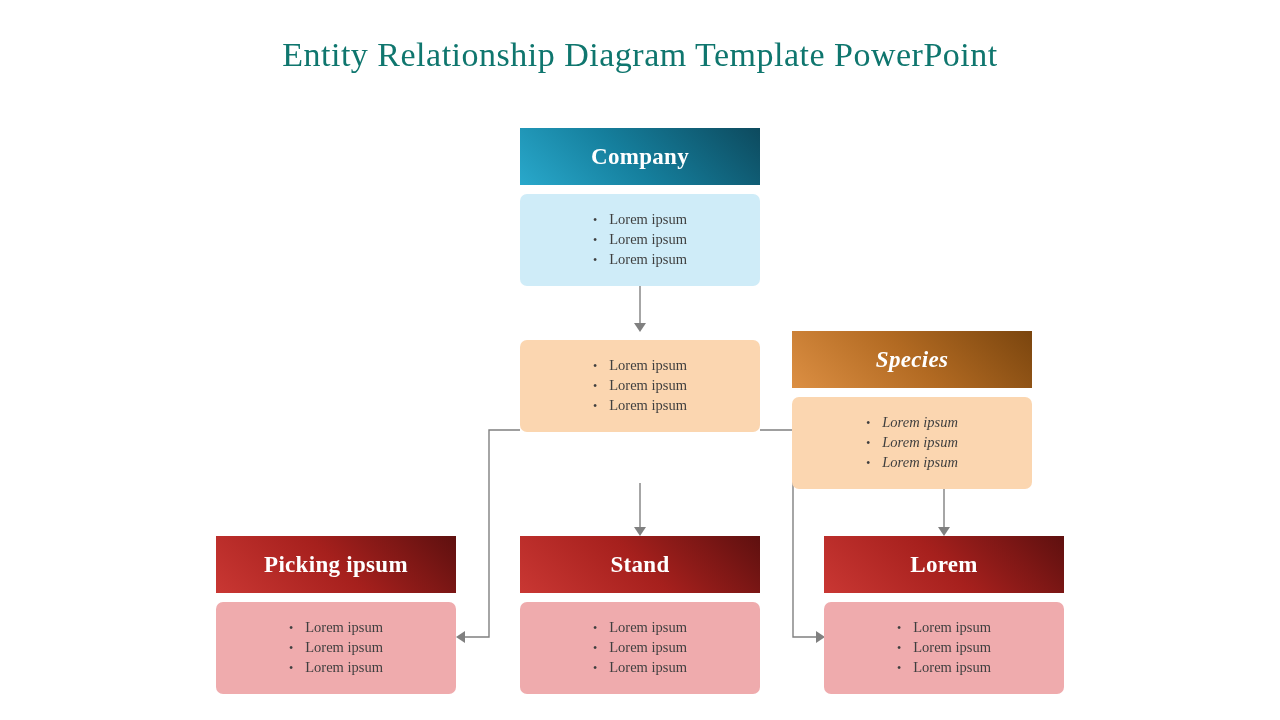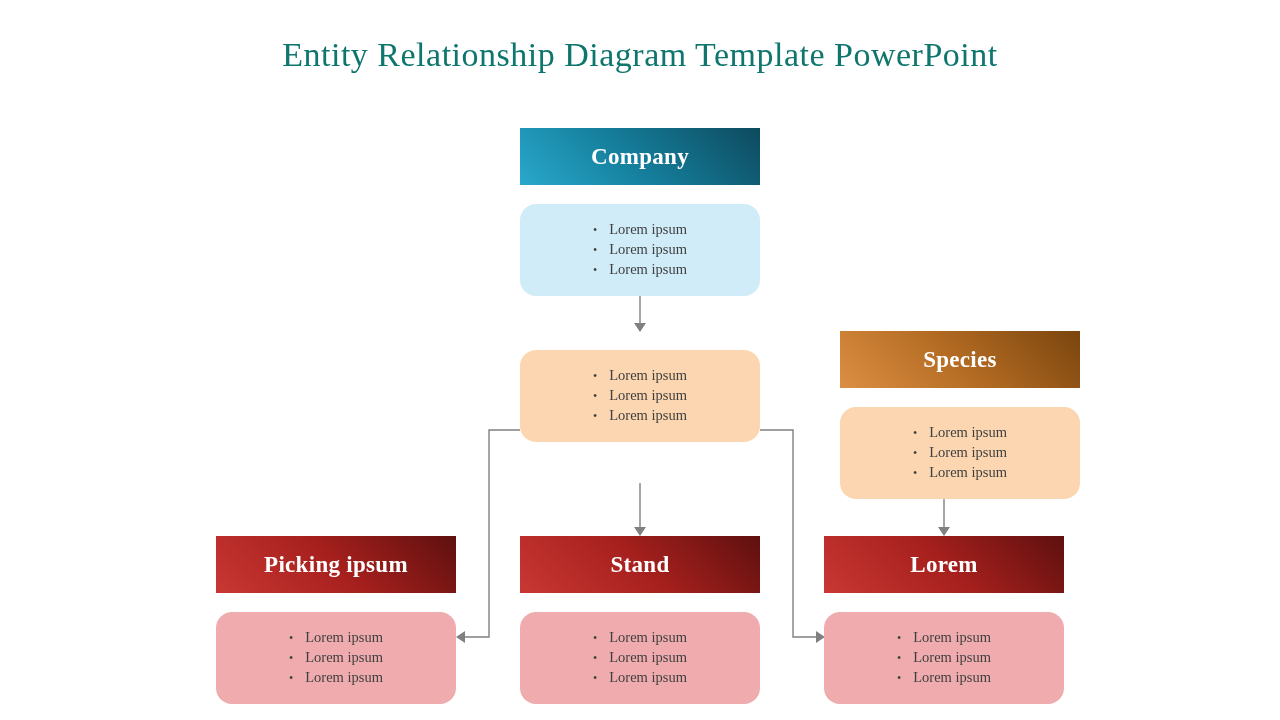--- a/index.html
+++ b/index.html
@@ -46,23 +46,23 @@
     display: flex;
     align-items: center;
     justify-content: center;
     color: #ffffff;
     font-weight: bold;
     font-size: 23px;
     font-family: "Liberation Serif", serif;
     letter-spacing: 0.3px;
   }
   .box-body {
-    margin-top: 19px;
+    margin-top: 9px;
     height: 92px;
-    border-radius: 16px;
+    border-radius: 7px;
     display: flex;
     align-items: center;
     justify-content: center;
   }
   .bullet-list {
     list-style: none;
     margin: 0;
     padding: 0;
   }
   .bullet-list li {
@@ -81,21 +81,21 @@
   }
   .theme-teal .box-header   { background: linear-gradient(45deg, #29a8cb 0%, #157f9d 45%, #0d4a5e 100%); }
   .theme-teal .box-body     { background: #cfecf8; }
   .theme-orange .box-header { background: linear-gradient(45deg, #dc8f43 0%, #b26a22 50%, #7a450e 100%); }
   .theme-orange .box-body   { background: #fbd6b0; }
   .theme-red .box-header    { background: linear-gradient(45deg, #c93733 0%, #a6201d 50%, #5e100f 100%); }
   .theme-red .box-body      { background: #efabad; }
 
   .pos-company       { left: 520px; top: 128px; }
   .pos-orchard       { left: 520px; top: 331px; }
-  .pos-species       { left: 840px; top: 331px; }
+  .pos-species       { left: 792px; top: 331px; font-style: italic; }
   .pos-picking-robot { left: 216px; top: 536px; }
   .pos-stand         { left: 520px; top: 536px; }
   .pos-tree          { left: 824px; top: 536px; }
 </style>
 </head>
 <body>
 
 <div class="canvas">
 
   <h1 class="page-title">Entity Relationship Diagram Template PowerPoint</h1>

